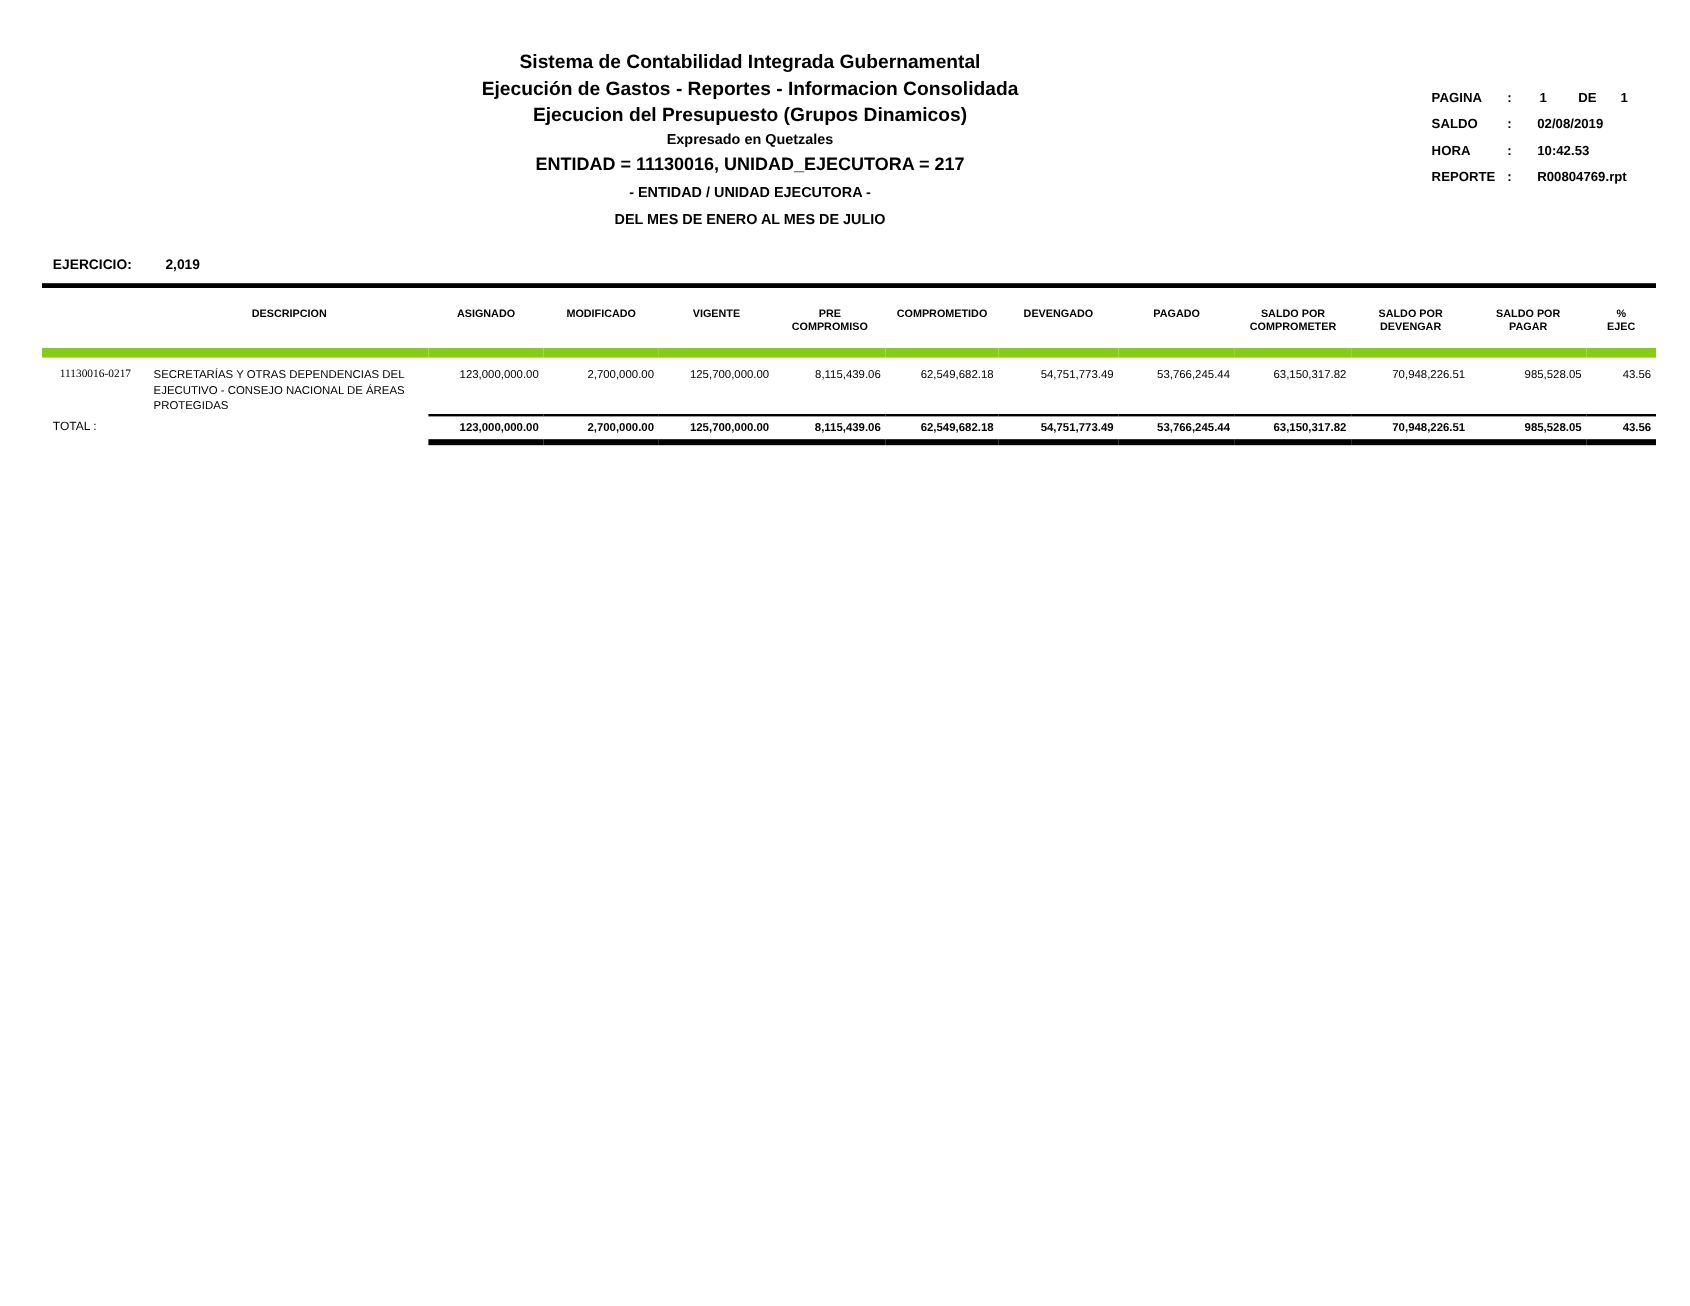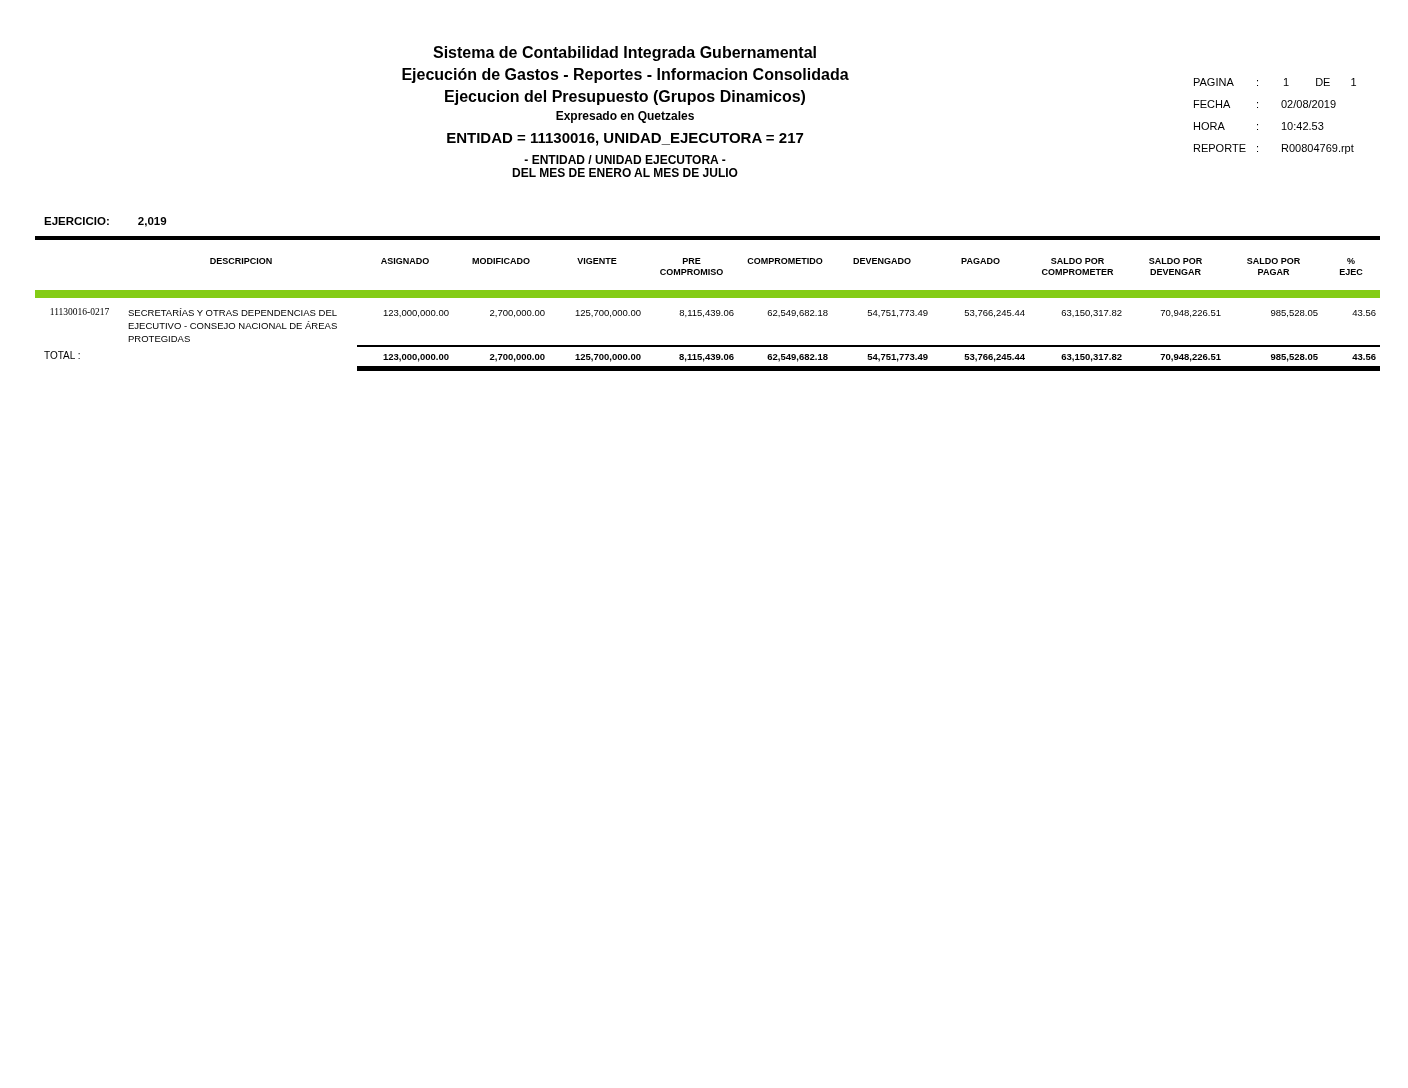--- a/index.html
+++ b/index.html
@@ -14,27 +14,27 @@
 
   
   .title-block {
     position:absolute; top:44px; left:0; width:1250px;
     text-align:center;
   }
   .title-main { font-size:16px; font-weight:bold; line-height:17px; margin:0 0 5px 0; }
   .title-sub  { font-size:12px; font-weight:bold; line-height:13px; margin:0; }
   .ts-1 { margin-top:4px;  margin-bottom:8px; }
   .ts-2 { margin-bottom:10px; font-size:15px; }
-  .ts-3 { }
+  .ts-3 { margin-bottom:10px; }
   .ts-4 { margin-bottom:0; }
 
   
   .meta-block {
     position:absolute; top:76px; left:1193px; width:210px;
-    font-size:11px; font-weight:normal;
+    font-size:11px; font-weight:bold;
   }
   .meta-row { display:flex; margin-bottom:9px; line-height:13px; }
   .meta-label { width:63px; }
   .meta-colon { width:20px; }
   .meta-value { padding-left:5px; white-space:nowrap; }
   .pagina-group { display:flex; padding-left:7px; }
   .pagina-de { margin-left:26px; }
   .pagina-total { margin-left:20px; }
 
   
@@ -98,21 +98,21 @@
   <div class="meta-row">
     <span class="meta-label">PAGINA</span>
     <span class="meta-colon">:</span>
     <span class="pagina-group">
       <span>1</span>
       <span class="pagina-de">DE</span>
       <span class="pagina-total">1</span>
     </span>
   </div>
   <div class="meta-row">
-    <span class="meta-label">FECHA</span>
+    <span class="meta-label">SALDO</span>
     <span class="meta-colon">:</span>
     <span class="meta-value">02/08/2019</span>
   </div>
   <div class="meta-row">
     <span class="meta-label">HORA</span>
     <span class="meta-colon">:</span>
     <span class="meta-value">10:42.53</span>
   </div>
   <div class="meta-row">
     <span class="meta-label">REPORTE</span>

